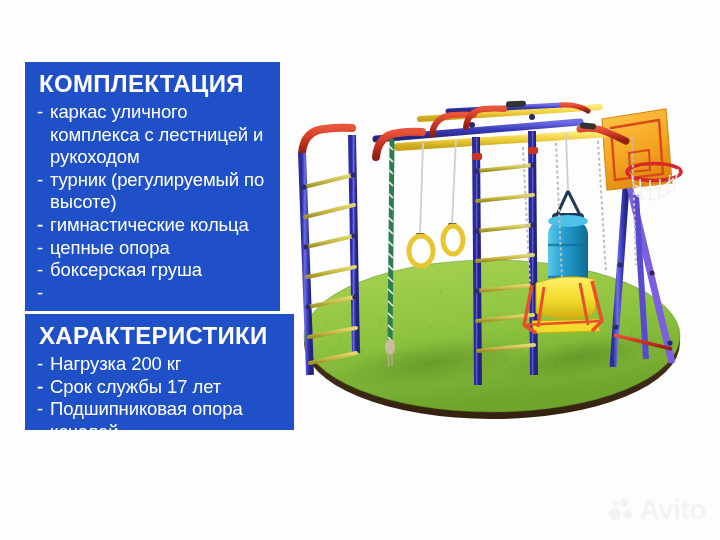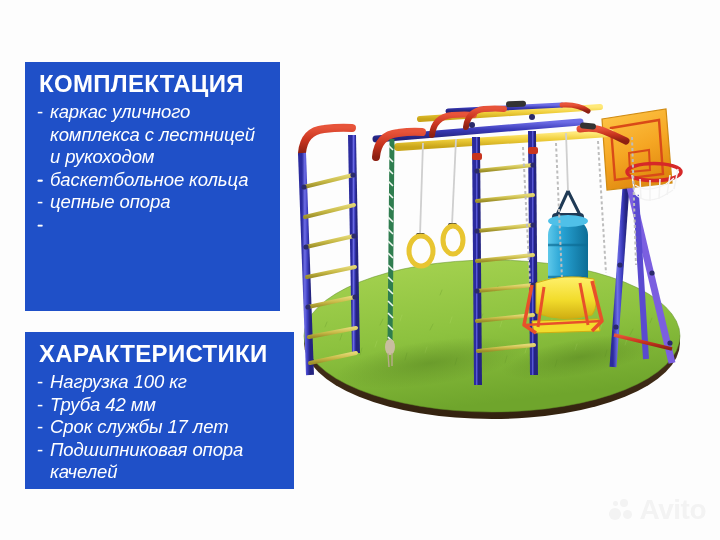--- a/index.html
+++ b/index.html
@@ -13,42 +13,42 @@
 
   
   .panel{
     position:absolute;
     background:#1f50c8;
     color:#ffffff;
     box-sizing:border-box;
     padding:8px 10px 10px 12px;
   }
   #panel-kit{left:25px;top:62px;width:255px;height:249px;}
-  #panel-spec{left:25px;top:332px;width:269px;height:157px;}
+  #panel-spec{left:25px;top:314px;width:269px;height:116px;}
 
   .panel-title{
     font-size:24px;font-weight:bold;
     letter-spacing:0.3px;
     line-height:27px;
     margin:0 0 4px 2px;
     white-space:nowrap;
   }
   .panel-list{list-style:none;margin:0;padding:0;}
   .panel-list li{
     font-size:18.5px;
     line-height:22.6px;
     padding-left:13px;
     position:relative;
     margin:0;
     letter-spacing:-0.1px;
   }
   .panel-list li .dash{
     position:absolute;left:0;top:0;
   }
-  .panel-list li .txt{display:inline;font-style:italic;}
+  .panel-list li .txt{display:inline;}
 
   
   #illustration{
     position:absolute;left:280px;top:95px;width:440px;height:330px;
   }
   #illustration svg{display:block;width:440px;height:330px;}
 
   
   #watermark{
     position:absolute;right:14px;bottom:16px;
@@ -76,51 +76,52 @@
 
   <div class="panel" id="panel-kit">
     <div class="panel-title">КОМПЛЕКТАЦИЯ</div>
     <ul class="panel-list">
       <li>
         <span class="dash">-</span>
         <span class="txt">каркас уличного комплекса с лестницей и рукоходом</span>
       </li>
       <li>
         <span class="dash">-</span>
-      </li>
-      <li>
-        <span class="dash">-</span>
-      </li>
-      <li>
-        <span class="dash">-</span>
-        <span class="txt">баскетбольное кольца</span>
+        <span class="txt">турник (регулируемый по высоте)</span>
+      </li>
+      <li>
+        <span class="dash">-</span>
+      </li>
+      <li>
+        <span class="dash">-</span>
+        <span class="txt">гимнастические кольца</span>
       </li>
       <li>
         <span class="dash">-</span>
         <span class="txt">цепные опора</span>
       </li>
       <li>
         <span class="dash">-</span>
+        <span class="txt">боксерская груша</span>
       </li>
       <li>
         <span class="dash">-</span>
       </li>
     </ul>
   </div>
 
   <div class="panel" id="panel-spec">
     <div class="panel-title">ХАРАКТЕРИСТИКИ</div>
     <ul class="panel-list">
       <li>
         <span class="dash">-</span>
-        <span class="txt">Нагрузка 100 кг</span>
-      </li>
-      <li>
-        <span class="dash">-</span>
-        <span class="txt">Труба 42 мм</span>
+        <span class="txt">Нагрузка 200 кг</span>
+      </li>
+      <li>
+        <span class="dash">-</span>
       </li>
       <li>
         <span class="dash">-</span>
         <span class="txt">Срок службы 17 лет</span>
       </li>
       <li>
         <span class="dash">-</span>
         <span class="txt">Подшипниковая опора качелей</span>
       </li>
     </ul>

